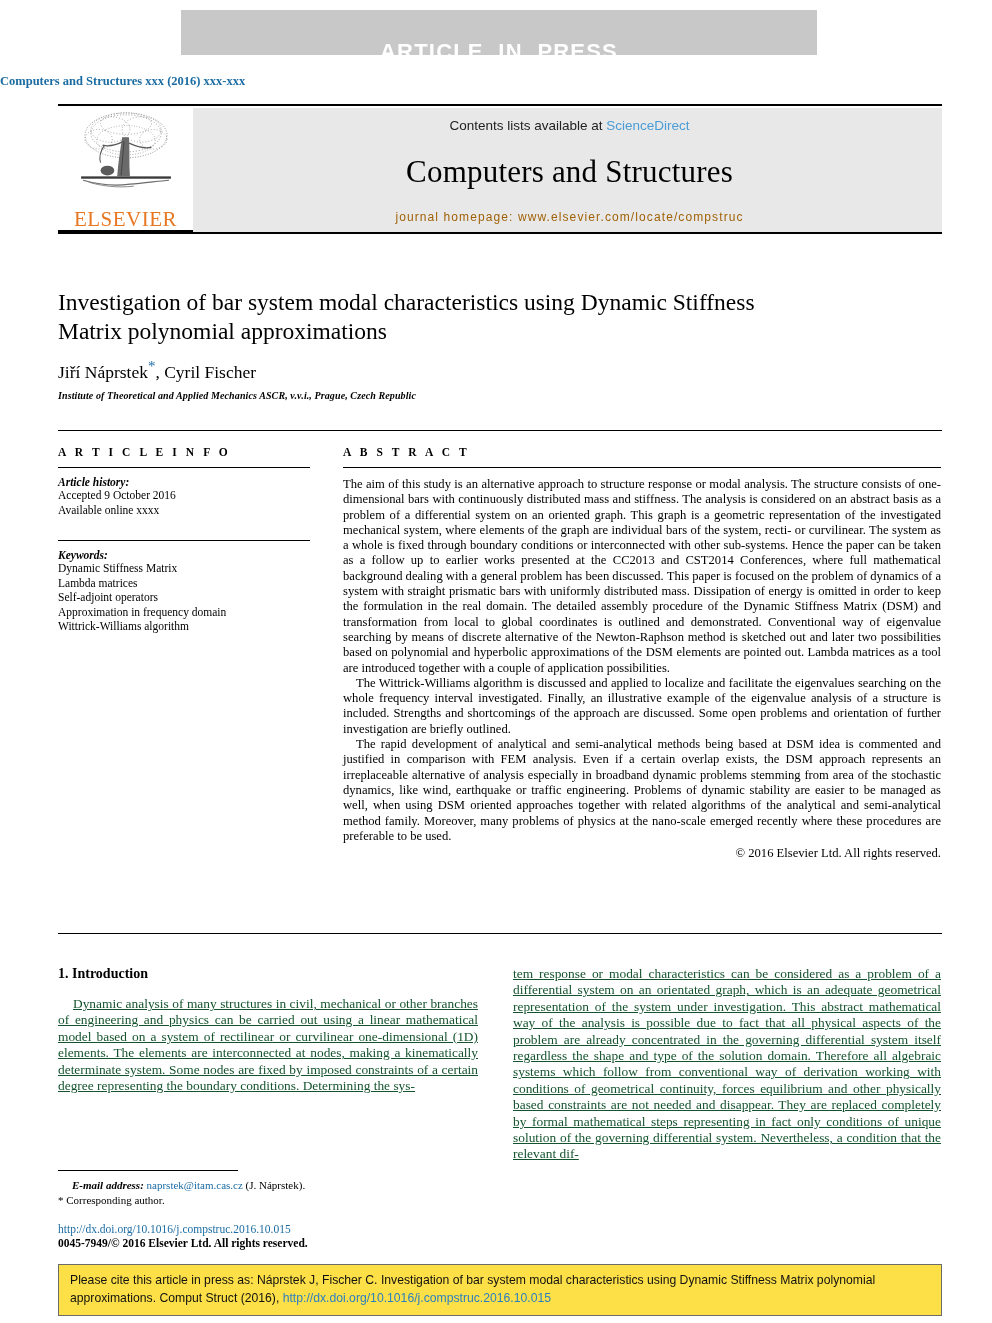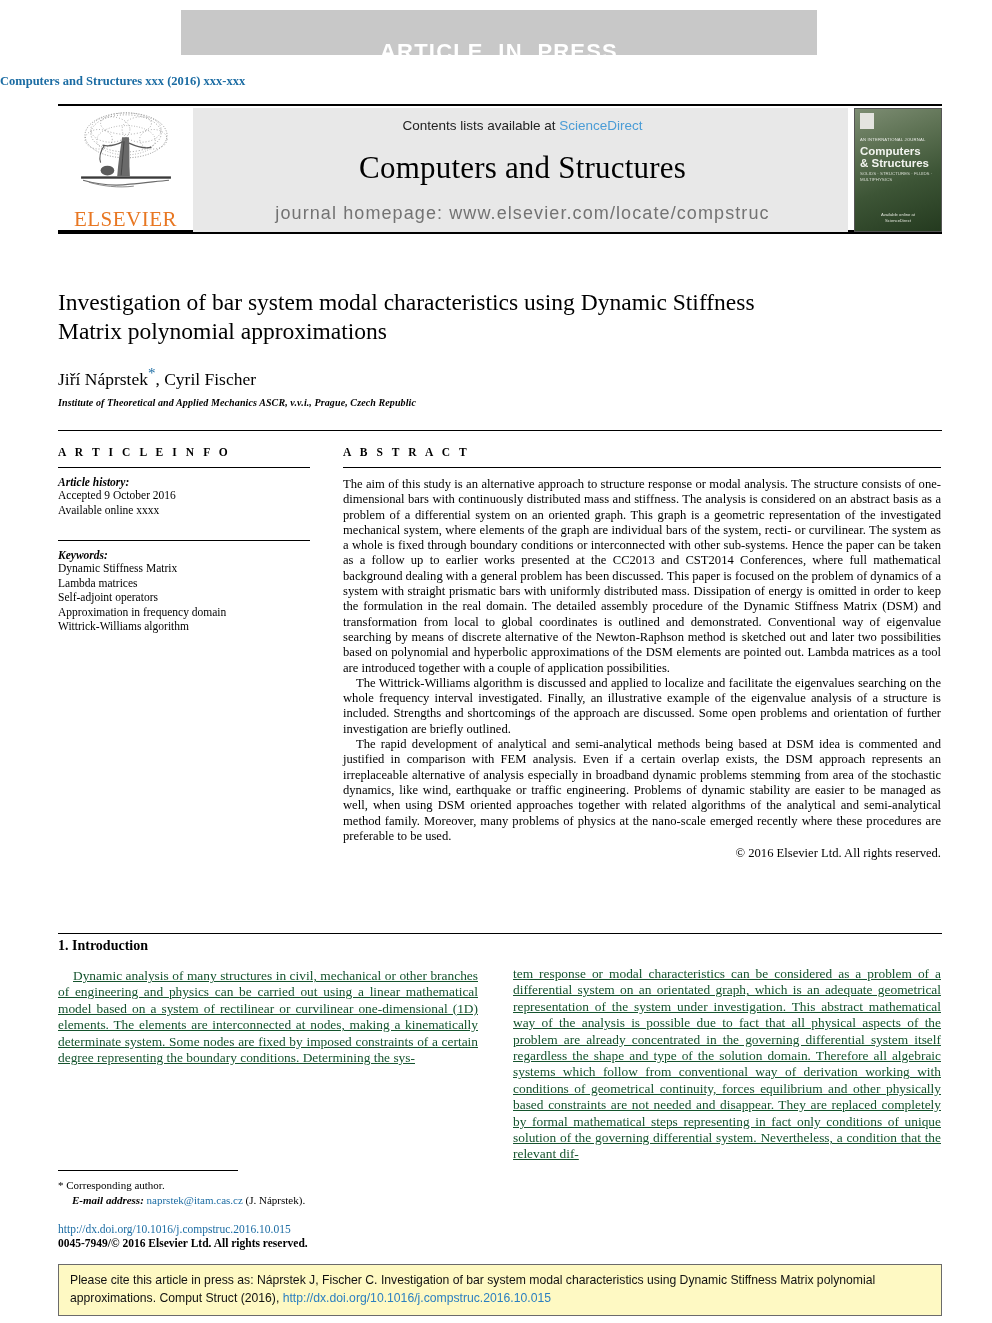--- a/index.html
+++ b/index.html
@@ -88,22 +88,22 @@
   }
   .contents-line .sd-link { color: #4a9cd6; }
   .journal-title {
     font-family: "Liberation Serif", serif;
     font-size: 31px;
     color: #000;
     letter-spacing: 0.2px;
   }
   .homepage-line {
     font-family: "Liberation Sans", sans-serif;
-    font-size: 18px;
-    color: #737373;
+    font-size: 12px;
+    color: #a16207;
     letter-spacing: 1.1px;
   }
   .cover-thumb {
     flex: 0 0 88px;
     width: 88px; height: 124px;
     margin-left: 6px;
     position: relative;
     background: linear-gradient(160deg,#7d8d73 0%,#5f7355 28%,#3d5536 60%,#243a1f 100%);
     border: 1px solid #555;
     overflow: hidden;
@@ -142,21 +142,21 @@
   .paper-title {
     font-family: "Liberation Serif", serif;
     font-size: 23.5px;
     line-height: 29px;
     color: #000;
     margin: 0;
     font-weight: normal;
     max-width: 730px;
   }
   .authors {
-    margin-top: 19px;
+    margin-top: 12px;
     font-family: "Liberation Serif", serif;
     font-size: 17.5px;
     color: #000;
   }
   .authors .corr-star { color: #1b6ca3; font-size: 15px; vertical-align: super; }
   .affiliation {
     margin-top: 7px;
     font-family: "Liberation Serif", serif;
     font-style: italic;
     font-weight: bold;
@@ -216,21 +216,21 @@
   .abs-p + .abs-p { text-indent: 13px; }
   .abs-copy {
     font-family: "Liberation Serif", serif;
     font-size: 12.6px;
     text-align: right;
     margin-top: 2px;
   }
 
   
   .body-left {
-    position: absolute; left: 58px; top: 938px; width: 420px;
+    position: absolute; left: 58px; top: 966px; width: 420px;
   }
   .body-right {
     position: absolute; left: 513px; top: 966px; width: 428px;
   }
   .sec-title {
     font-family: "Liberation Serif", serif;
     font-weight: bold;
     font-size: 14px;
     margin: 0 0 14px 0;
   }
@@ -268,21 +268,21 @@
     font-size: 11.5px;
     line-height: 14px;
   }
   .doi-link { color: #1b6ca3; }
   .issn-line { font-weight: bold; font-size: 11.5px; }
 
   
   .cite-box {
     position: absolute; left: 58px; top: 1264px;
     width: 884px; height: 52px;
-    background: #fef9c3;
+    background: #fde047;
     border: 1.4px solid #6b6b6b;
     padding: 7px 11px;
   }
   .cite-text {
     font-family: "Liberation Sans", sans-serif;
     font-size: 12.2px;
     line-height: 17.5px;
     color: #111;
   }
   .cite-text .doi-link { color: #2b7fc0; }
@@ -330,33 +330,20 @@
     </div>
 
     <div class="masthead-center">
       <div class="contents-line">
         <span>Contents lists available at </span><span class="sd-link">ScienceDirect</span>
       </div>
       <div class="journal-title">Computers and Structures</div>
       <div class="homepage-line">journal homepage: www.elsevier.com/locate/compstruc</div>
     </div>
 
-    <div class="cover-thumb">
-      <div class="cover-badge"></div>
-      <div class="cover-eyebrow">AN INTERNATIONAL JOURNAL</div>
-      <div class="cover-title">
-        <div>Computers</div>
-        <div>&amp; Structures</div>
-      </div>
-      <div class="cover-sub">SOLIDS · STRUCTURES · FLUIDS · MULTIPHYSICS</div>
-      <div class="cover-foot">
-        <div>Available online at</div>
-        <div>ScienceDirect</div>
-      </div>
-    </div>
 
   </div>
 </div>
 
 <div class="title-block">
   <h1 class="paper-title">Investigation of bar system modal characteristics using Dynamic Stiffness Matrix polynomial approximations</h1>
   <div class="authors">
     <span>Jiří Náprstek</span><span class="corr-star">*</span><span>, Cyril Fischer</span>
   </div>
   <div class="affiliation">Institute of Theoretical and Applied Mechanics ASCR, v.v.i., Prague, Czech Republic</div>
@@ -394,29 +381,29 @@
   <h2 class="sec-title">1. Introduction</h2>
   <p class="body-p indent">Dynamic analysis of many structures in civil, mechanical or other branches of engineering and physics can be carried out using a linear mathematical model based on a system of rectilinear or curvilinear one-dimensional (1D) elements. The elements are interconnected at nodes, making a kinematically determinate system. Some nodes are fixed by imposed constraints of a certain degree representing the boundary conditions. Determining the sys-</p>
 </div>
 
 <div class="body-right">
   <p class="body-p">tem response or modal characteristics can be considered as a problem of a differential system on an orientated graph, which is an adequate geometrical representation of the system under investigation. This abstract mathematical way of the analysis is possible due to fact that all physical aspects of the problem are already concentrated in the governing differential system itself regardless the shape and type of the solution domain. Therefore all algebraic systems which follow from conventional way of derivation working with conditions of geometrical continuity, forces equilibrium and other physically based constraints are not needed and disappear. They are replaced completely by formal mathematical steps representing in fact only conditions of unique solution of the governing differential system. Nevertheless, a condition that the relevant dif-</p>
 </div>
 
 <div class="footnote-rule"></div>
 <div class="footnote">
-  <div>
-    <span class="star">*</span>
-    <span>Corresponding author.</span>
-  </div>
   <div style="padding-left:14px">
     <span class="fn-email-label">E-mail address:</span>
     <span class="fn-link">naprstek@itam.cas.cz</span>
     <span>(J. Náprstek).</span>
   </div>
+  <div>
+    <span class="star">*</span>
+    <span>Corresponding author.</span>
+  </div>
 </div>
 
 <div class="doi-block">
   <div class="doi-link">http://dx.doi.org/10.1016/j.compstruc.2016.10.015</div>
   <div class="issn-line">0045-7949/© 2016 Elsevier Ltd. All rights reserved.</div>
 </div>
 
 <div class="cite-box">
   <div class="cite-text">
     <span>Please cite this article in press as: Náprstek J, Fischer C. Investigation of bar system modal characteristics using Dynamic Stiffness Matrix polynomial approximations. Comput Struct (2016), </span><span class="doi-link">http://dx.doi.org/10.1016/j.compstruc.2016.10.015</span>

